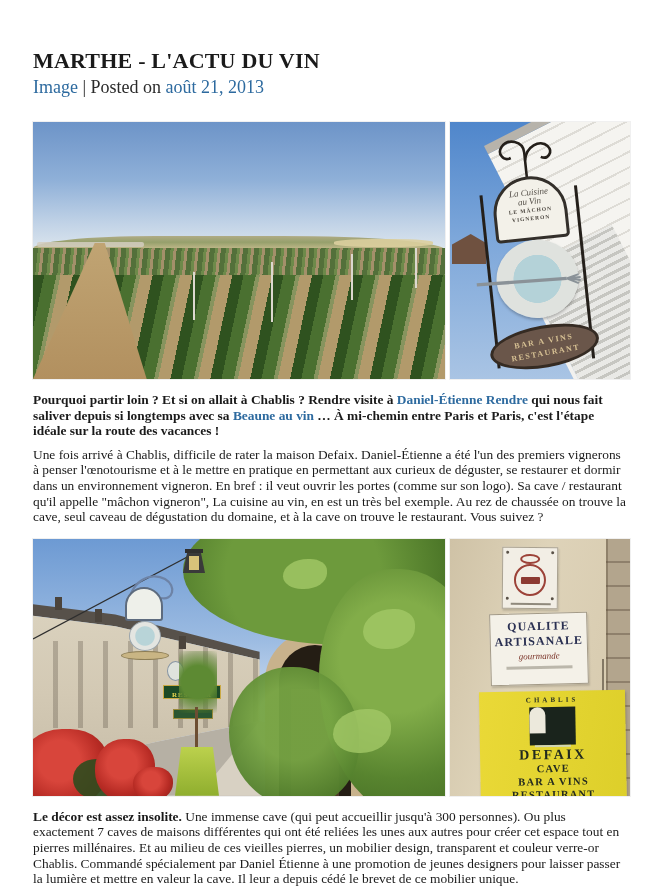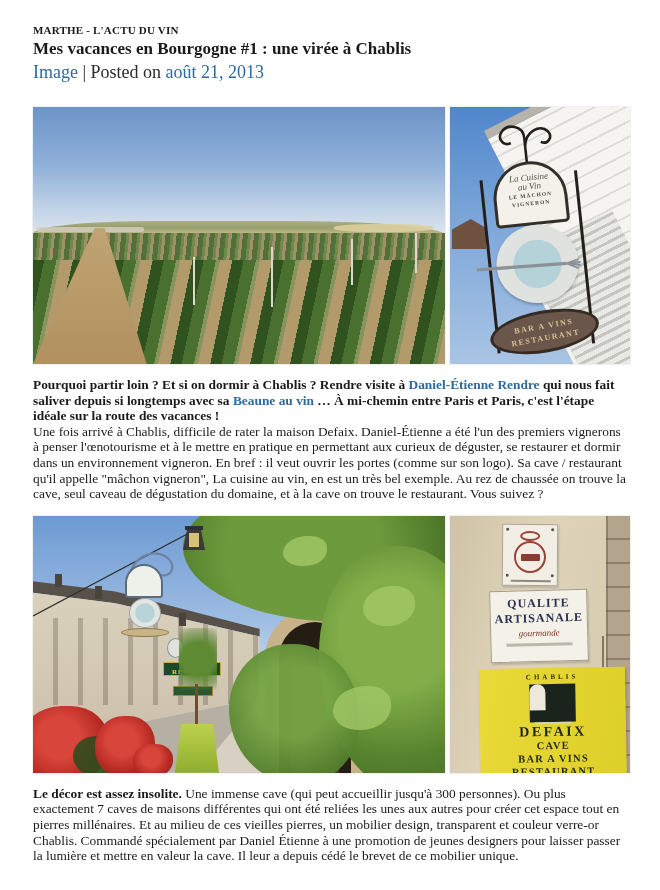--- a/index.html
+++ b/index.html
@@ -7,21 +7,21 @@
   body {
     width:660px; height:890px; overflow:hidden;
     font-family:"Liberation Serif", serif; color:#1a1a1a;
     position:relative;
   }
   .page { padding:24px 30px 0 33px; }
   a.link { color:#2d6a9f; text-decoration:none; cursor:pointer; }
 
   
   .masthead { display:flex; justify-content:space-between; align-items:baseline; width:597px; }
-  .site-title, .site-url { font-size:11px; font-weight:bold; letter-spacing:.2px; }
+  .site-title, .site-url { font-size:22px; font-weight:bold; letter-spacing:.2px;margin-top:24px; }
   .post-title { font-size:17px; font-weight:bold; margin-top:3px; width:597px; }
   .meta { font-size:18px; margin-top:3px; white-space:pre-wrap; color:#2b2b2b; }
 
   
   .collage { display:flex; gap:5px; height:257px; width:597px; margin-top:24px; }
   .photo { position:relative; overflow:hidden; flex:0 0 auto; box-shadow:0 0 0 1px rgba(0,0,0,.06); }
   .photo * { position:absolute; }
   .ph-left { width:412px; height:257px; }
   .ph-right { width:180px; height:257px; }
 
@@ -136,34 +136,33 @@
     transform:rotate(-1deg); box-shadow:1px 2px 3px rgba(0,0,0,.2); text-align:center; padding-top:5px; }
   .yellow-sign div { position:static; }
   .ys-chablis { font-size:7px; font-weight:bold; letter-spacing:3px; color:#2c3322; line-height:8px; }
   .ys-logo { width:46px; height:38px; background:#1a241c; margin:3px auto 0; position:relative !important; }
   .ys-archdoor { position:absolute; left:15px; top:6px; width:16px; height:26px; background:#ece9dc; border-radius:8px 8px 0 0; }
   .ys-tinyline { width:36px; height:2px; background:#cfd6c2; margin:0 auto; opacity:.9; }
   .ys-brand { font-size:14px; font-weight:bold; letter-spacing:2.5px; color:#20291e; line-height:15px; }
   .ys-line { font-size:10.5px; font-weight:bold; letter-spacing:1.2px; color:#242b1f; line-height:13px; }
 
   
-  .para { width:597px; font-size:13.4px; line-height:15.6px; margin-top:0; }
+  .para { width:597px; font-size:13.4px; line-height:15.6px; margin-top:8px; }
   .para.first { margin-top:13px; }
   .para.after-collage { margin-top:13px; }
   .b { font-weight:bold; }
 </style>
 </head>
 <body>
 
 <div class="page">
 
   <div class="masthead">
     <span class="site-title">MARTHE - L'ACTU DU VIN</span>
   </div>
-  <h1 class="post-title">Mes vacances en Bourgogne #1 : une virée à Chablis</h1>
   <div class="meta"><a class="link">Image</a><span> | Posted on </span><a class="link">août 21, 2013</a></div>
 
   <div class="collage">
 
     <div class="photo ph-left">
       <div class="vy-sky"></div>
       <div class="vy-hills"></div>
       <div class="vy-village"></div>
       <div class="vy-field"></div>
       <div class="vy-far"></div>
@@ -199,21 +198,21 @@
           <path d="M92 11 L104 7 M92 11 L106 10 M92 11 L106 13 M92 11 L104 16" stroke="#8a9298" stroke-width="2" fill="none"></path>
         </svg>
         <div class="oval-sign">
           <div>BAR A VINS</div>
           <div>RESTAURANT</div>
         </div>
       </div>
     </div>
   </div>
 
-  <p class="para first b"><span>Pourquoi partir loin ? Et si on dormir à Chablis ? Rendre visite à </span><a class="link">Daniel-Étienne Rendre</a><span> qui nous fait saliver depuis si longtemps avec sa </span><a class="link">Beaune au vin</a><span> … À mi-chemin entre Paris et Paris, c'est l'étape idéale sur la route des vacances !</span></p>
+  <p class="para first b"><span>Pourquoi partir loin ? Et si on allait à Chablis ? Rendre visite à </span><a class="link">Daniel-Étienne Rendre</a><span> qui nous fait saliver depuis si longtemps avec sa </span><a class="link">Beaune au vin</a><span> … À mi-chemin entre Paris et Paris, c'est l'étape idéale sur la route des vacances !</span></p>
 
   <p class="para">Une fois arrivé à Chablis, difficile de rater la maison Defaix. Daniel-Étienne a été l'un des premiers vignerons à penser l'œnotourisme et à le mettre en pratique en permettant aux curieux de déguster, se restaurer et dormir dans un environnement vigneron. En bref : il veut ouvrir les portes (comme sur son logo). Sa cave / restaurant qu'il appelle "mâchon vigneron", La cuisine au vin, en est un très bel exemple. Au rez de chaussée on trouve la cave, seul caveau de dégustation du domaine, et à la cave on trouve le restaurant. Vous suivez ?</p>
 
   <div class="collage" style="margin-top:14px;">
 
     <div class="photo ph-left">
       <div class="st-sky"></div>
       <div class="st-roof"></div>
       <div class="st-houses"></div>
       <div class="st-chimney" style="left:22px; top:58px;"></div>

